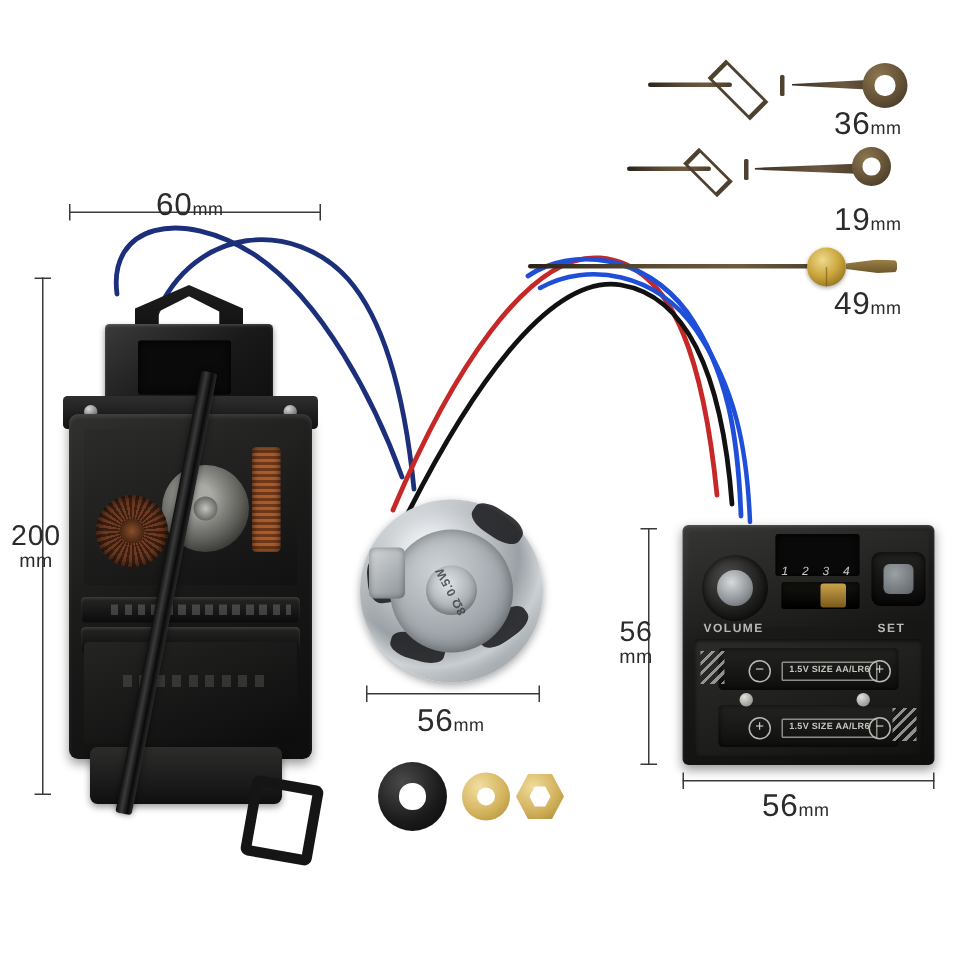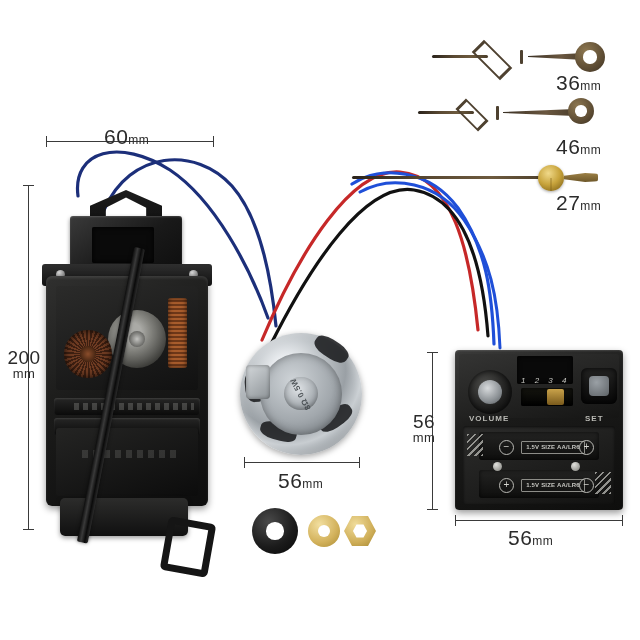--- a/index.html
+++ b/index.html
@@ -478,29 +478,29 @@
   </div>
 
   <div class="hand-wrap" style="left:418px;top:94px;width:196px;height:36px;">
     <div class="hand-shaft" style="left:0px;top:17px;width:56px;"></div>
     <div class="hand-diamond" style="left:38px;top:9px;width:26px;height:18px;"></div>
     <div class="hand-bar" style="left:78px;top:12px;"></div>
     <div class="hand-taper" style="left:85px;top:15px;width:72px;"></div>
     <div class="hand-ring" style="left:150px;top:4px;width:26px;height:26px;"></div>
   </div>
   <div class="dim" style="left:556px;top:136px;">
-    <span class="num">46</span><span class="unit">mm</span>
+    <span class="num">19</span><span class="unit">mm</span>
   </div>
 
   <div class="hand-wrap" style="left:352px;top:162px;width:262px;height:34px;">
     <div class="hand-shaft" style="left:0px;top:14px;width:200px;height:2.5px;"></div>
     <div class="sec-hub" style="left:186px;top:3px;"></div>
     <div class="sec-paddle" style="left:212px;top:11px;"></div>
   </div>
   <div class="dim" style="left:556px;top:192px;">
-    <span class="num">27</span><span class="unit">mm</span>
+    <span class="num">49</span><span class="unit">mm</span>
   </div>
 
   <div class="washer-black" style="left:252px;top:508px;"></div>
   <div class="washer-brass" style="left:308px;top:515px;"></div>
   <div class="nut-brass" style="left:344px;top:515px;"></div>
 
 </div>
 
 </body></html>

